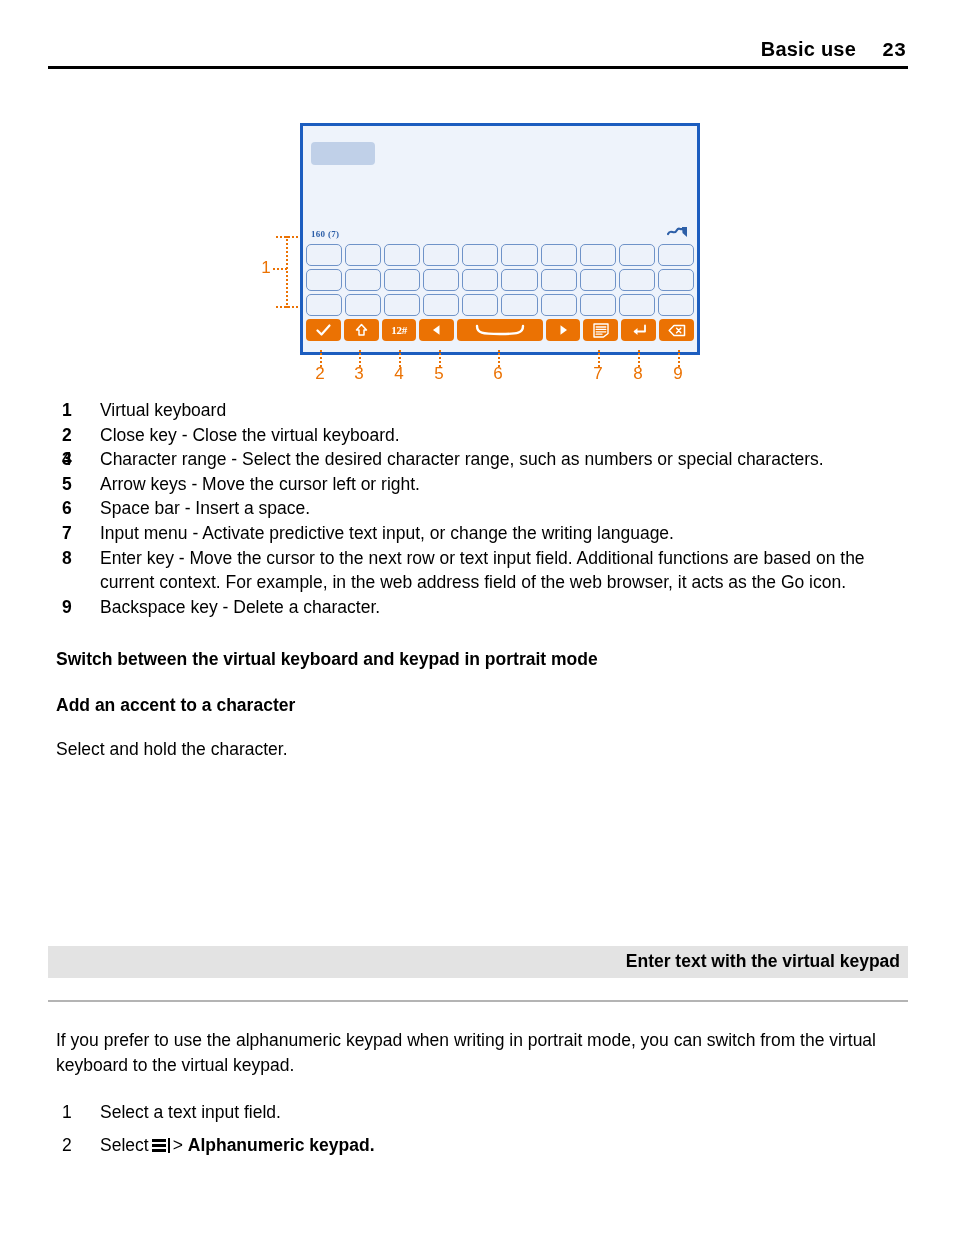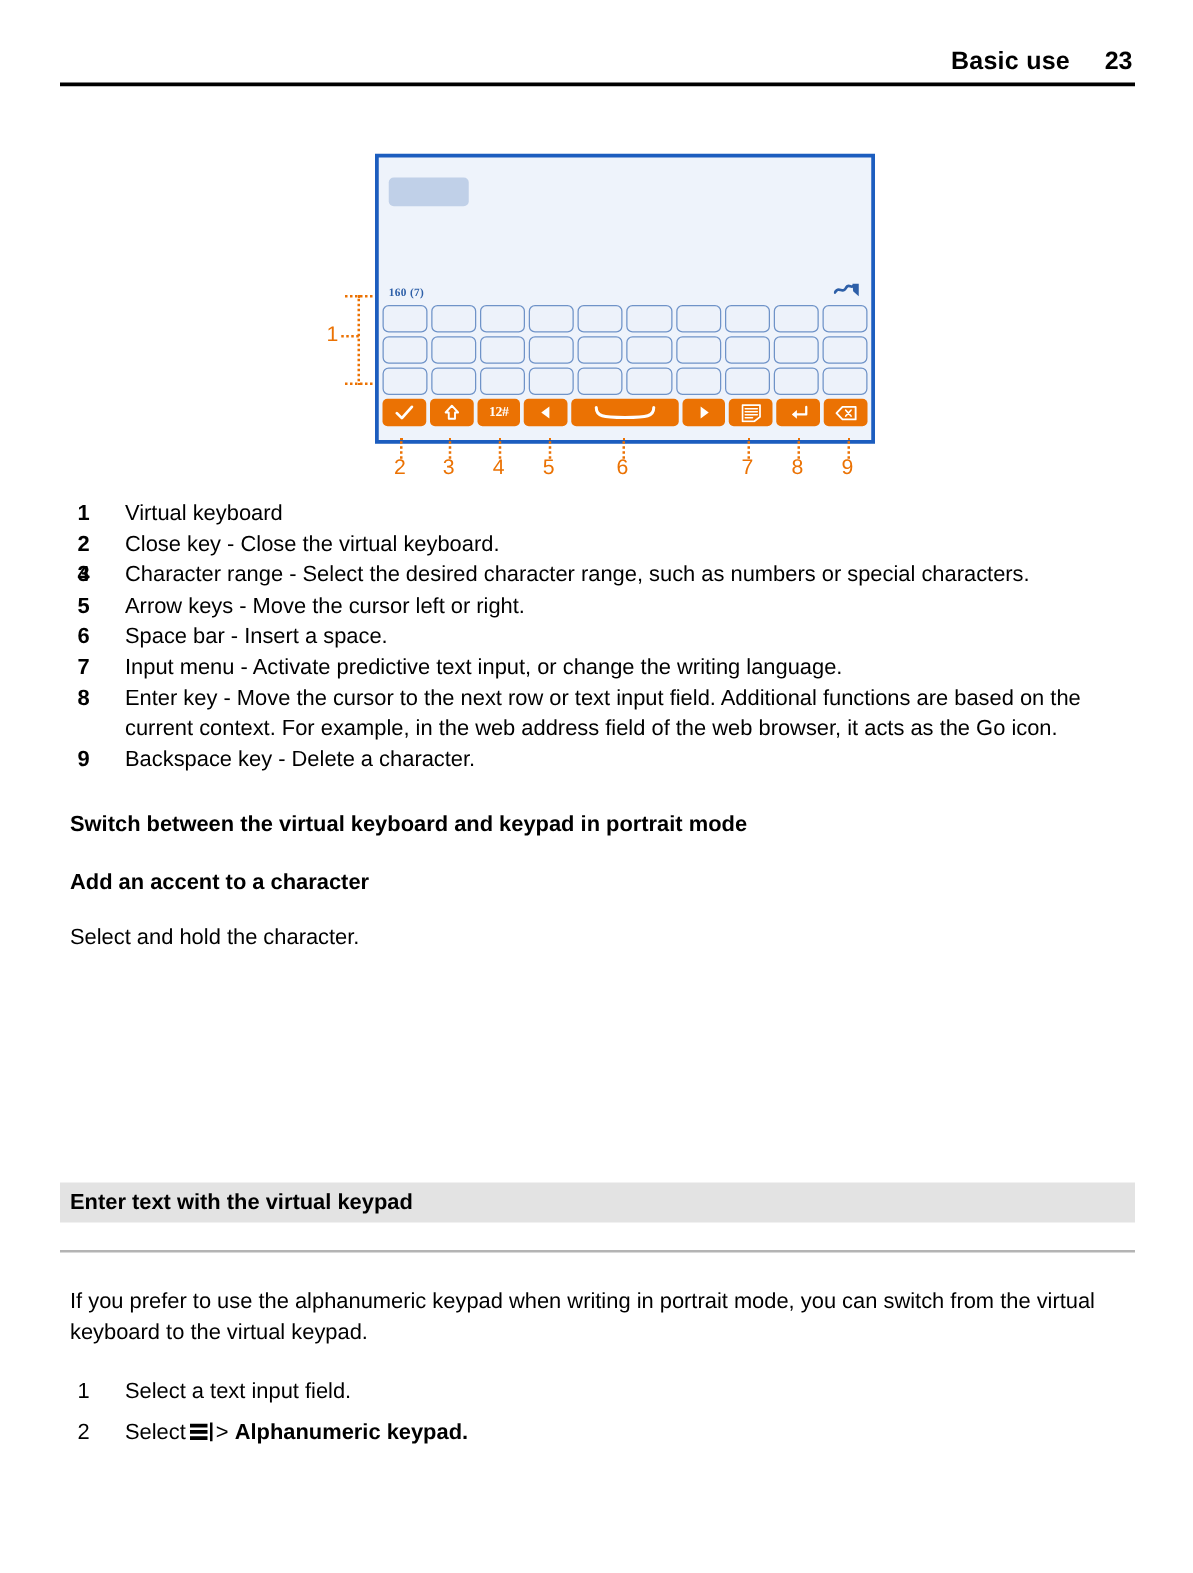--- a/index.html
+++ b/index.html
@@ -35,20 +35,21 @@
     font-size: 20px;
     font-weight: bold;
     letter-spacing: 0.2px;
   }
   .header-pageno {
     font-size: 20px;
     font-weight: bold;
     margin-left: 24px;
     min-width: 26px;
     text-align: right;
+    font-family: Liberation Mono, monospace;
   }
   .header-rule {
     position: absolute;
     left: 48px;
     top: 66px;
     width: 860px;
     height: 3px;
     background: #000000;
   }
 
@@ -214,20 +215,21 @@
     left: 48px;
     width: 860px;
     background: #e3e3e3;
     box-sizing: border-box;
     padding: 5px 8px 6px 8px;
   }
   .banner-text {
     font-size: 17.5px;
     font-weight: bold;
     line-height: 21px;
+    text-align: right;
   }
   .subhead {
     position: absolute;
     left: 56px;
     width: 852px;
     font-size: 17.5px;
     font-weight: bold;
     line-height: 22px;
   }
   .sub-rule {

